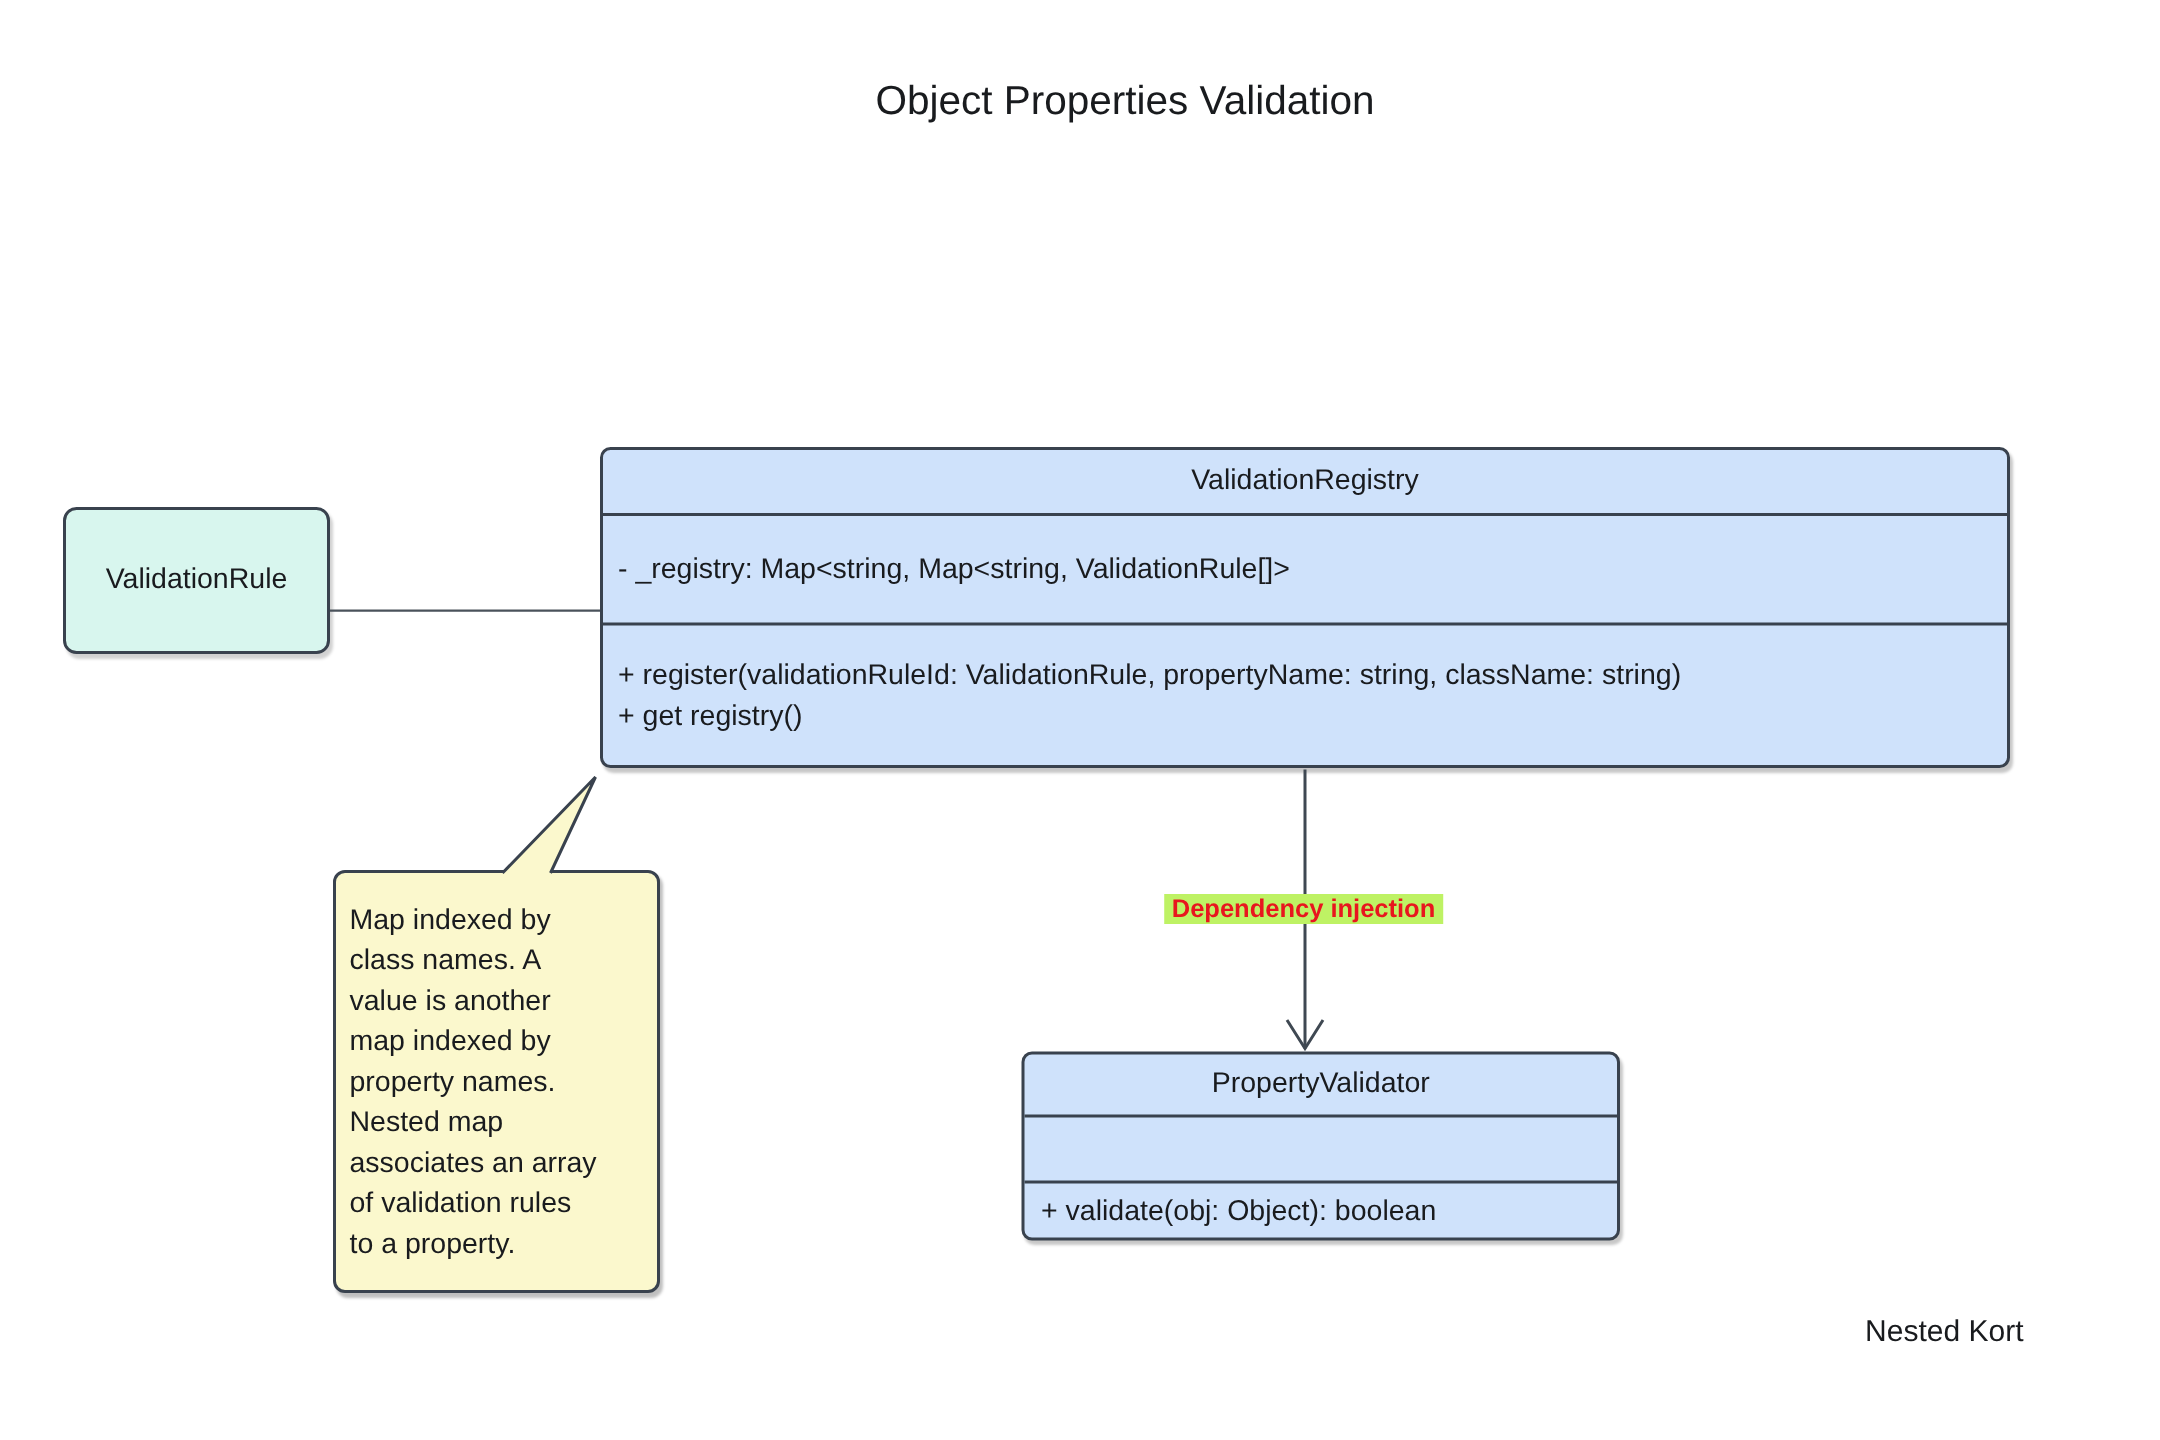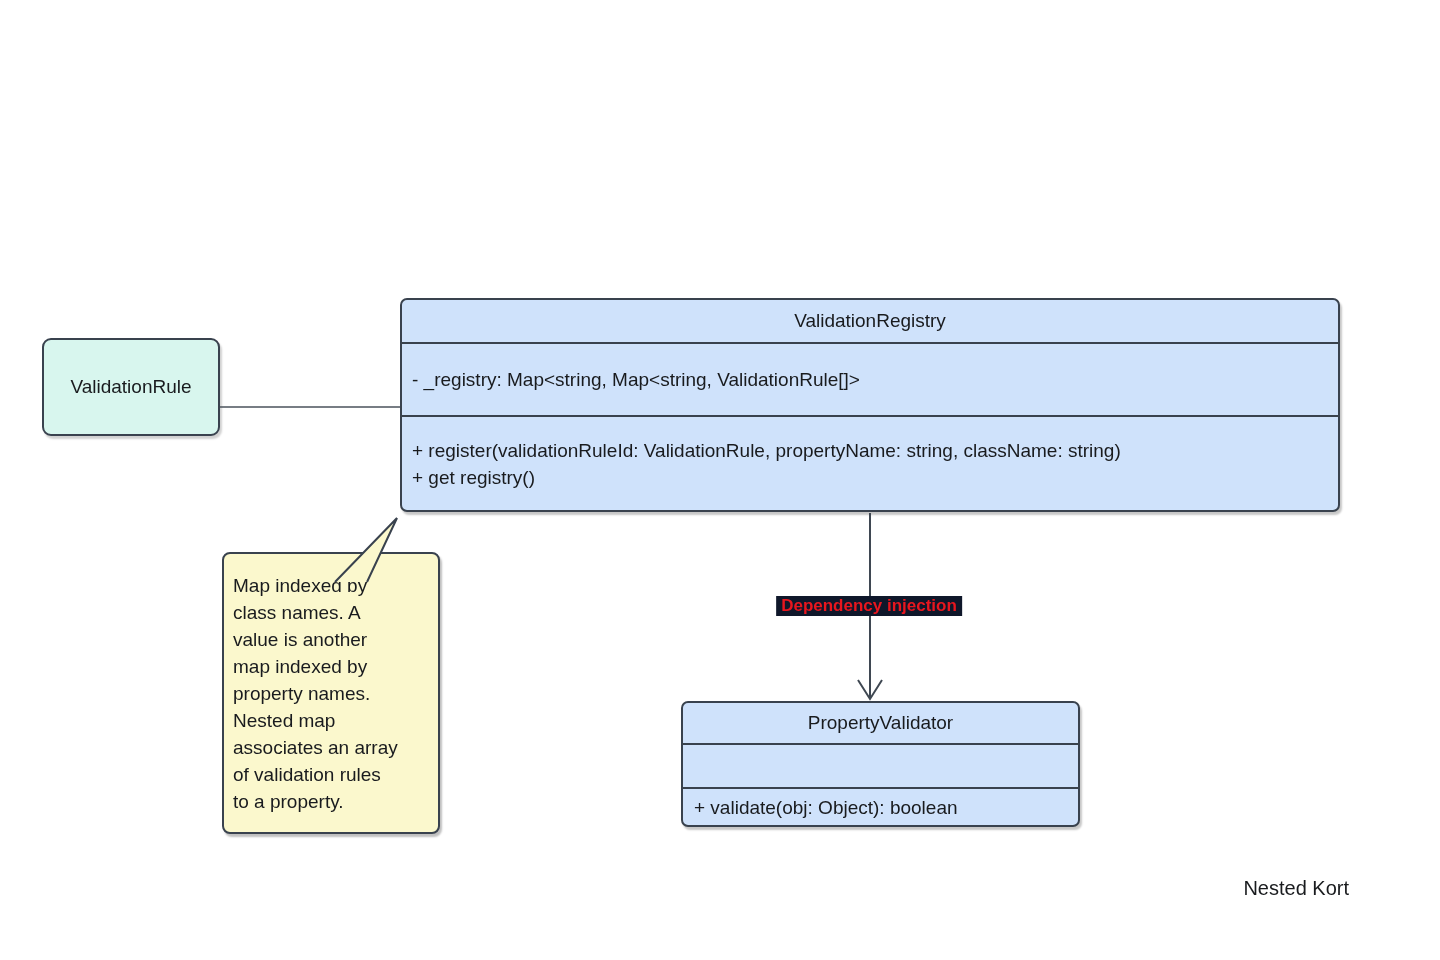--- a/index.html
+++ b/index.html
@@ -28,34 +28,35 @@
 
   #pvalidator{left:681px;top:701px;width:399px;height:126px;}
   #pvalidator .uml-head{height:42px;}
   #pvalidator .sec-attrs{height:44px;}
   #pvalidator .uml-sec{padding-left:11px;}
 
   .simple-box{position:absolute;left:42px;top:338px;width:178px;height:98px;background:#d8f6ee;
     border:2px solid #39424e;border-radius:9px;box-sizing:border-box;display:flex;align-items:center;
     justify-content:center;font-size:19px;box-shadow:2px 3px 2px rgba(0,0,0,0.18);z-index:1;}
 
-  .note-box{position:absolute;left:222px;top:552px;width:218px;height:282px;background:#fbf8cd;
+  .note-box{position:absolute;left:222px;top:580px;width:218px;height:282px;background:#fbf8cd;
     border:2px solid #39424e;border-radius:8px;box-sizing:border-box;padding:18px 6px 0 9px;
     font-size:19px;line-height:27px;white-space:pre-line;box-shadow:2px 3px 2px rgba(0,0,0,0.25);z-index:1;}
 
   .connector-layer{position:absolute;left:0;top:0;width:1440px;height:960px;z-index:2;pointer-events:none;}
 
   .dep-label{position:absolute;left:869px;top:596px;transform:translateX(-50%);color:#e8161e;
-    font-weight:700;font-size:17px;background:#0f172a;padding:0 5px;white-space:nowrap;z-index:3;}
+    font-weight:700;font-size:17px;background:#bef264;padding:0 5px;white-space:nowrap;z-index:3;}
 </style>
 </head>
 <body>
 
 <div class="canvas">
 
+  <div class="diagram-title">Object Properties Validation</div>
 
   <div class="simple-box">
     <span>ValidationRule</span>
   </div>
 
   <div class="uml-class" id="registry">
     <div class="uml-head">
       <span>ValidationRegistry</span>
     </div>
     <div class="uml-sec sec-attrs">- _registry: Map&lt;string, Map&lt;string, ValidationRule[]&gt;</div>

